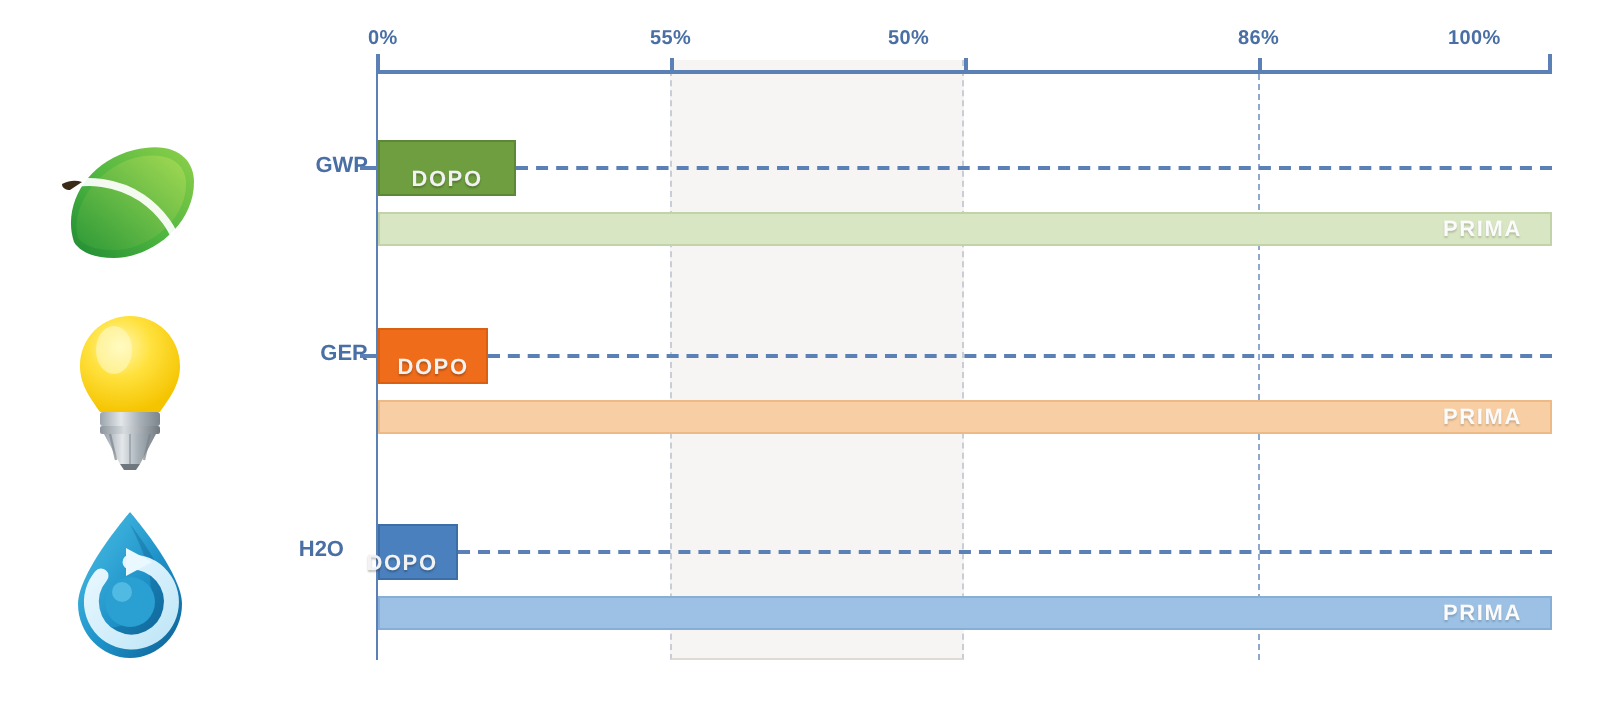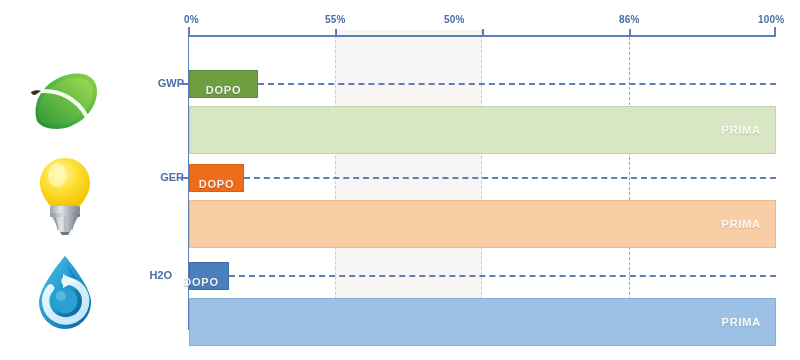--- a/index.html
+++ b/index.html
@@ -157,21 +157,21 @@
     top: 13px;
     height: 0;
     border-top: 2px dashed #5b80b5;
   }
 
   
   .bar-prima {
     position: absolute;
     left: 189px;
     width: 587px;
-    height: 48px;
+    height: 17px;
     display: flex;
     align-items: center;
     justify-content: flex-end;
     padding-right: 14px;
   }
   #bar-prima-gwp { top: 36px; background: #d9e6c3; border: 1px solid #c2d3a7; }
   #bar-prima-ger { top: 36px; background: #f8cfa4; border: 1px solid #edba85; }
   #bar-prima-h2o { top: 36px; background: #9cc1e4; border: 1px solid #86aed6; }
 
   .bar-prima .bar-text {
@@ -274,21 +274,21 @@
     <div class="axis-tick endcap" style="left:188px;"></div>
     <div class="axis-tick" style="left:335px;"></div>
     <div class="axis-tick" style="left:482px;"></div>
     <div class="axis-tick" style="left:629px;"></div>
     <div class="axis-tick endcap" style="left:774px;"></div>
 
     <div class="axis-label" style="left:184px;">0%</div>
     <div class="axis-label" style="left:325px;">55%</div>
     <div class="axis-label" style="left:444px;">50%</div>
     <div class="axis-label" style="left:619px;">86%</div>
-    <div class="axis-label" style="left:758px;text-align:right;">100%</div>
+    <div class="axis-label" style="left:724px;text-align:right;">100%</div>
 
     <div class="gridline solid-left" style="left:188px;"></div>
     <div class="gridline" style="left:629px;"></div>
 
     <div class="group" id="group-gwp">
       <div class="cat-label">GWP</div>
       <div class="cat-dash"></div>
 
       <div class="dopo-dashline" style="left:258px; width:518px;"></div>
 

